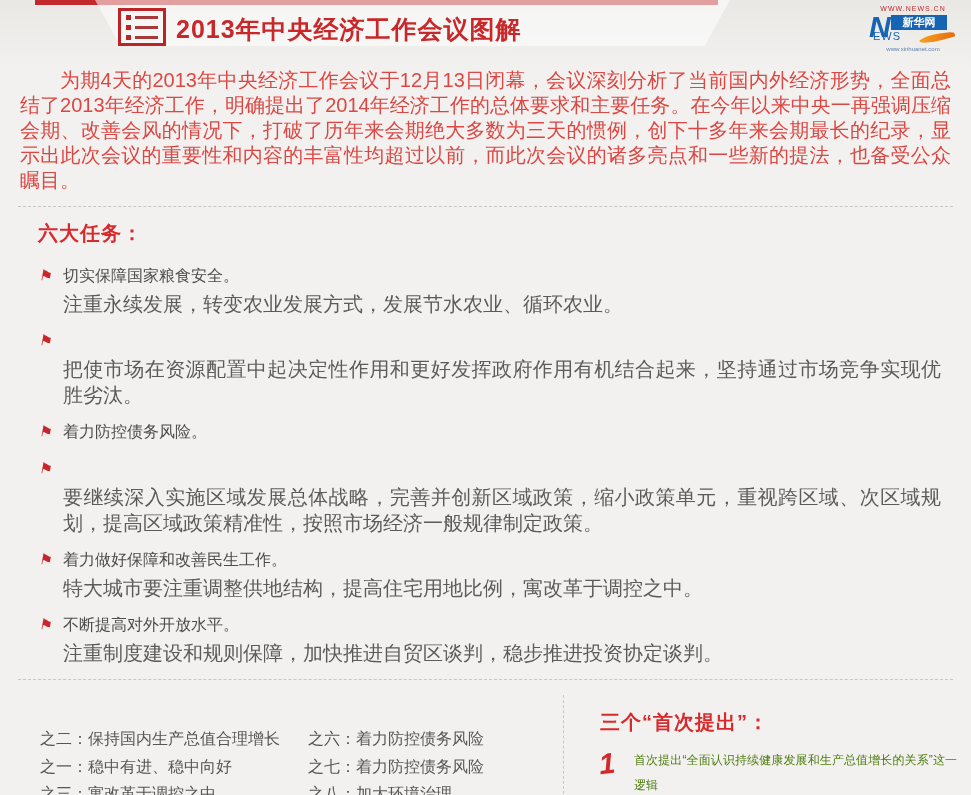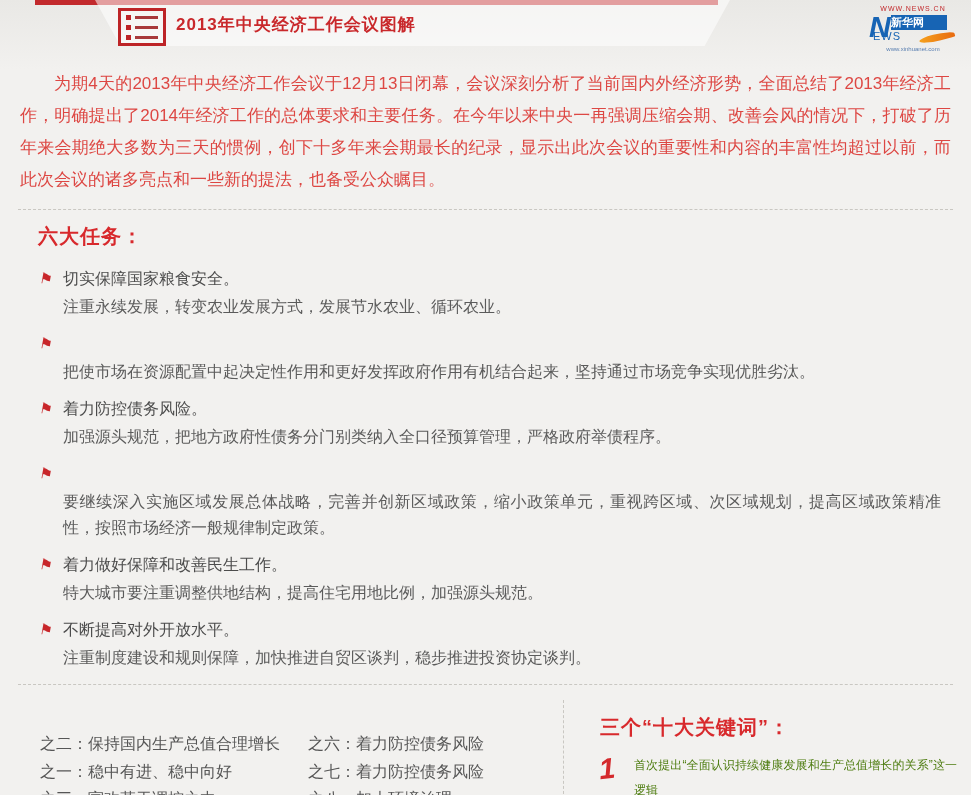--- a/index.html
+++ b/index.html
@@ -14,48 +14,48 @@
   .top-strip{position:absolute;left:35px;top:0;width:683px;height:5px;background:#c2292c;}
   .ribbon{position:absolute;left:95px;top:0;width:635px;height:46px;
     background:rgba(255,255,255,.55);
     clip-path:polygon(0 0,100% 0,96% 100%,4% 100%);}
   .list-icon{position:absolute;left:118px;top:8px;width:32px;height:32px;
     border:3px solid #bd2427;display:flex;flex-direction:column;justify-content:center;
     gap:5px;padding:0 5px;}
   .icon-row{display:flex;align-items:center;gap:4px;}
   .icon-bullet{width:5px;height:5px;background:#bd2427;}
   .icon-line{flex:1;height:3px;background:#a8393b;}
-  .page-title{position:absolute;left:176px;top:13px;font-size:17px;font-weight:bold;
+  .page-title{position:absolute;left:176px;top:13px;font-size:25px;font-weight:bold;
     color:#c9282b;letter-spacing:1px;white-space:nowrap;}
   
   .logo{position:absolute;right:12px;top:4px;width:92px;text-align:center;}
   .logo-top{font-size:7px;color:#c2292c;letter-spacing:1px;line-height:9px;}
   .logo-main{position:relative;height:32px;text-align:left;}
   .logo-n{position:absolute;left:2px;top:-2px;font-size:30px;font-weight:bold;
     color:#1764b4;font-style:italic;line-height:32px;}
   .logo-box{position:absolute;left:24px;top:2px;width:56px;height:15px;background:#1764b4;
-    color:#fff;font-size:11px;font-weight:bold;text-align:left;line-height:15px;}
+    color:#fff;font-size:11px;font-weight:bold;text-align:center;line-height:15px;}
   .logo-ews{position:absolute;left:6px;top:17px;font-size:11px;font-weight:normal;
     color:#1764b4;letter-spacing:1px;}
   .logo-swoosh{position:absolute;left:52px;top:21px;width:36px;height:7px;
     background:linear-gradient(100deg,#f6a21d,#e86a10);
     border-radius:70% 100% 20% 100%;transform:rotate(-14deg);}
   .logo-bottom{font-size:6px;color:#5a7fb0;line-height:8px;}
   
-  .intro{margin:12px 20px 0 20px;font-size:17px;line-height:32px;color:#dd4743;
+  .intro{margin:12px 20px 0 20px;font-size:20px;line-height:25px;color:#dd4743;
     text-indent:2em;text-align:justify;}
   .divider{border:none;border-top:1px dashed #c9c7c2;margin:13px 18px 0 18px;}
   
   .tasks{padding:13px 20px 0 38px;}
   .sec-heading{font-size:20px;font-weight:bold;color:#d8292c;letter-spacing:1px;}
   .tasks .sec-heading{margin-bottom:16px;}
   .task{margin-top:11px;}
   .task-title{display:flex;align-items:center;gap:9px;font-size:16px;color:#4c4c4c;line-height:26px;}
   .flag{color:#c8262a;font-size:15px;display:inline-block;transform:rotate(10deg);width:16px;text-align:center;}
-  .task-detail{margin:2px 10px 0 25px;font-size:16px;line-height:26px;color:#5b5b5b;text-align:justify;}
+  .task-detail{margin:2px 10px 0 25px;font-size:20px;line-height:26px;color:#5b5b5b;text-align:justify;}
   
   .bottom{display:flex;margin-top:15px;height:190px;}
   .keywords{width:563px;box-sizing:border-box;padding:14px 0 0 40px;}
   .kw-cols{display:flex;margin-top:16px;}
   .kw-col{list-style:none;margin:0;padding:0;}
   .kw-col.c1{width:268px;}
   .kw-col li{font-size:16px;color:#565656;line-height:27.5px;white-space:nowrap;}
   .firsts{flex:1;box-sizing:border-box;border-left:1px dashed #c9c7c2;padding:14px 14px 0 36px;}
   .first-items{margin-top:12px;}
   .first-item{display:flex;gap:12px;margin-bottom:3px;}
@@ -116,36 +116,35 @@
       <span class="flag">⚑</span>
     </div>
     <div class="task-detail">把使市场在资源配置中起决定性作用和更好发挥政府作用有机结合起来，坚持通过市场竞争实现优胜劣汰。</div>
   </div>
 
   <div class="task">
     <div class="task-title">
       <span class="flag">⚑</span>
       <span>着力防控债务风险。</span>
     </div>
-    <div class="task-detail">加强源头规范，把地方政府性债务分门别类纳入全口径预算管理，严格政府举债程序。</div>
   </div>
 
   <div class="task">
     <div class="task-title">
       <span class="flag">⚑</span>
     </div>
     <div class="task-detail">要继续深入实施区域发展总体战略，完善并创新区域政策，缩小政策单元，重视跨区域、次区域规划，提高区域政策精准性，按照市场经济一般规律制定政策。</div>
   </div>
 
   <div class="task">
     <div class="task-title">
       <span class="flag">⚑</span>
       <span>着力做好保障和改善民生工作。</span>
     </div>
-    <div class="task-detail">特大城市要注重调整供地结构，提高住宅用地比例，加强源头规范。</div>
+    <div class="task-detail">特大城市要注重调整供地结构，提高住宅用地比例，寓改革于调控之中。</div>
   </div>
 
   <div class="task">
     <div class="task-title">
       <span class="flag">⚑</span>
       <span>不断提高对外开放水平。</span>
     </div>
     <div class="task-detail">注重制度建设和规则保障，加快推进自贸区谈判，稳步推进投资协定谈判。</div>
   </div>
 </div>
@@ -164,21 +163,21 @@
       <ul class="kw-col c2">
         <li>之六：着力防控债务风险</li>
         <li>之七：着力防控债务风险</li>
         <li>之八：加大环境治理</li>
 
       </ul>
     </div>
   </div>
 
   <div class="firsts">
-    <div class="sec-heading">三个“十大关键词”：</div>
+    <div class="sec-heading">三个“首次提出”：</div>
     <div class="first-items">
       <div class="first-item">
         <span class="first-num">1</span>
         <span class="first-text">首次提出“全面认识持续健康发展和生产总值增长的关系”这一逻辑</span>
       </div>
       <div class="first-item">
         <span class="first-num">2</span>
         <span class="first-text">首次提出“用改革的精神、思路、办法来改善宏观调控，寓改革于调控之中”这一命题</span>
       </div>
 

